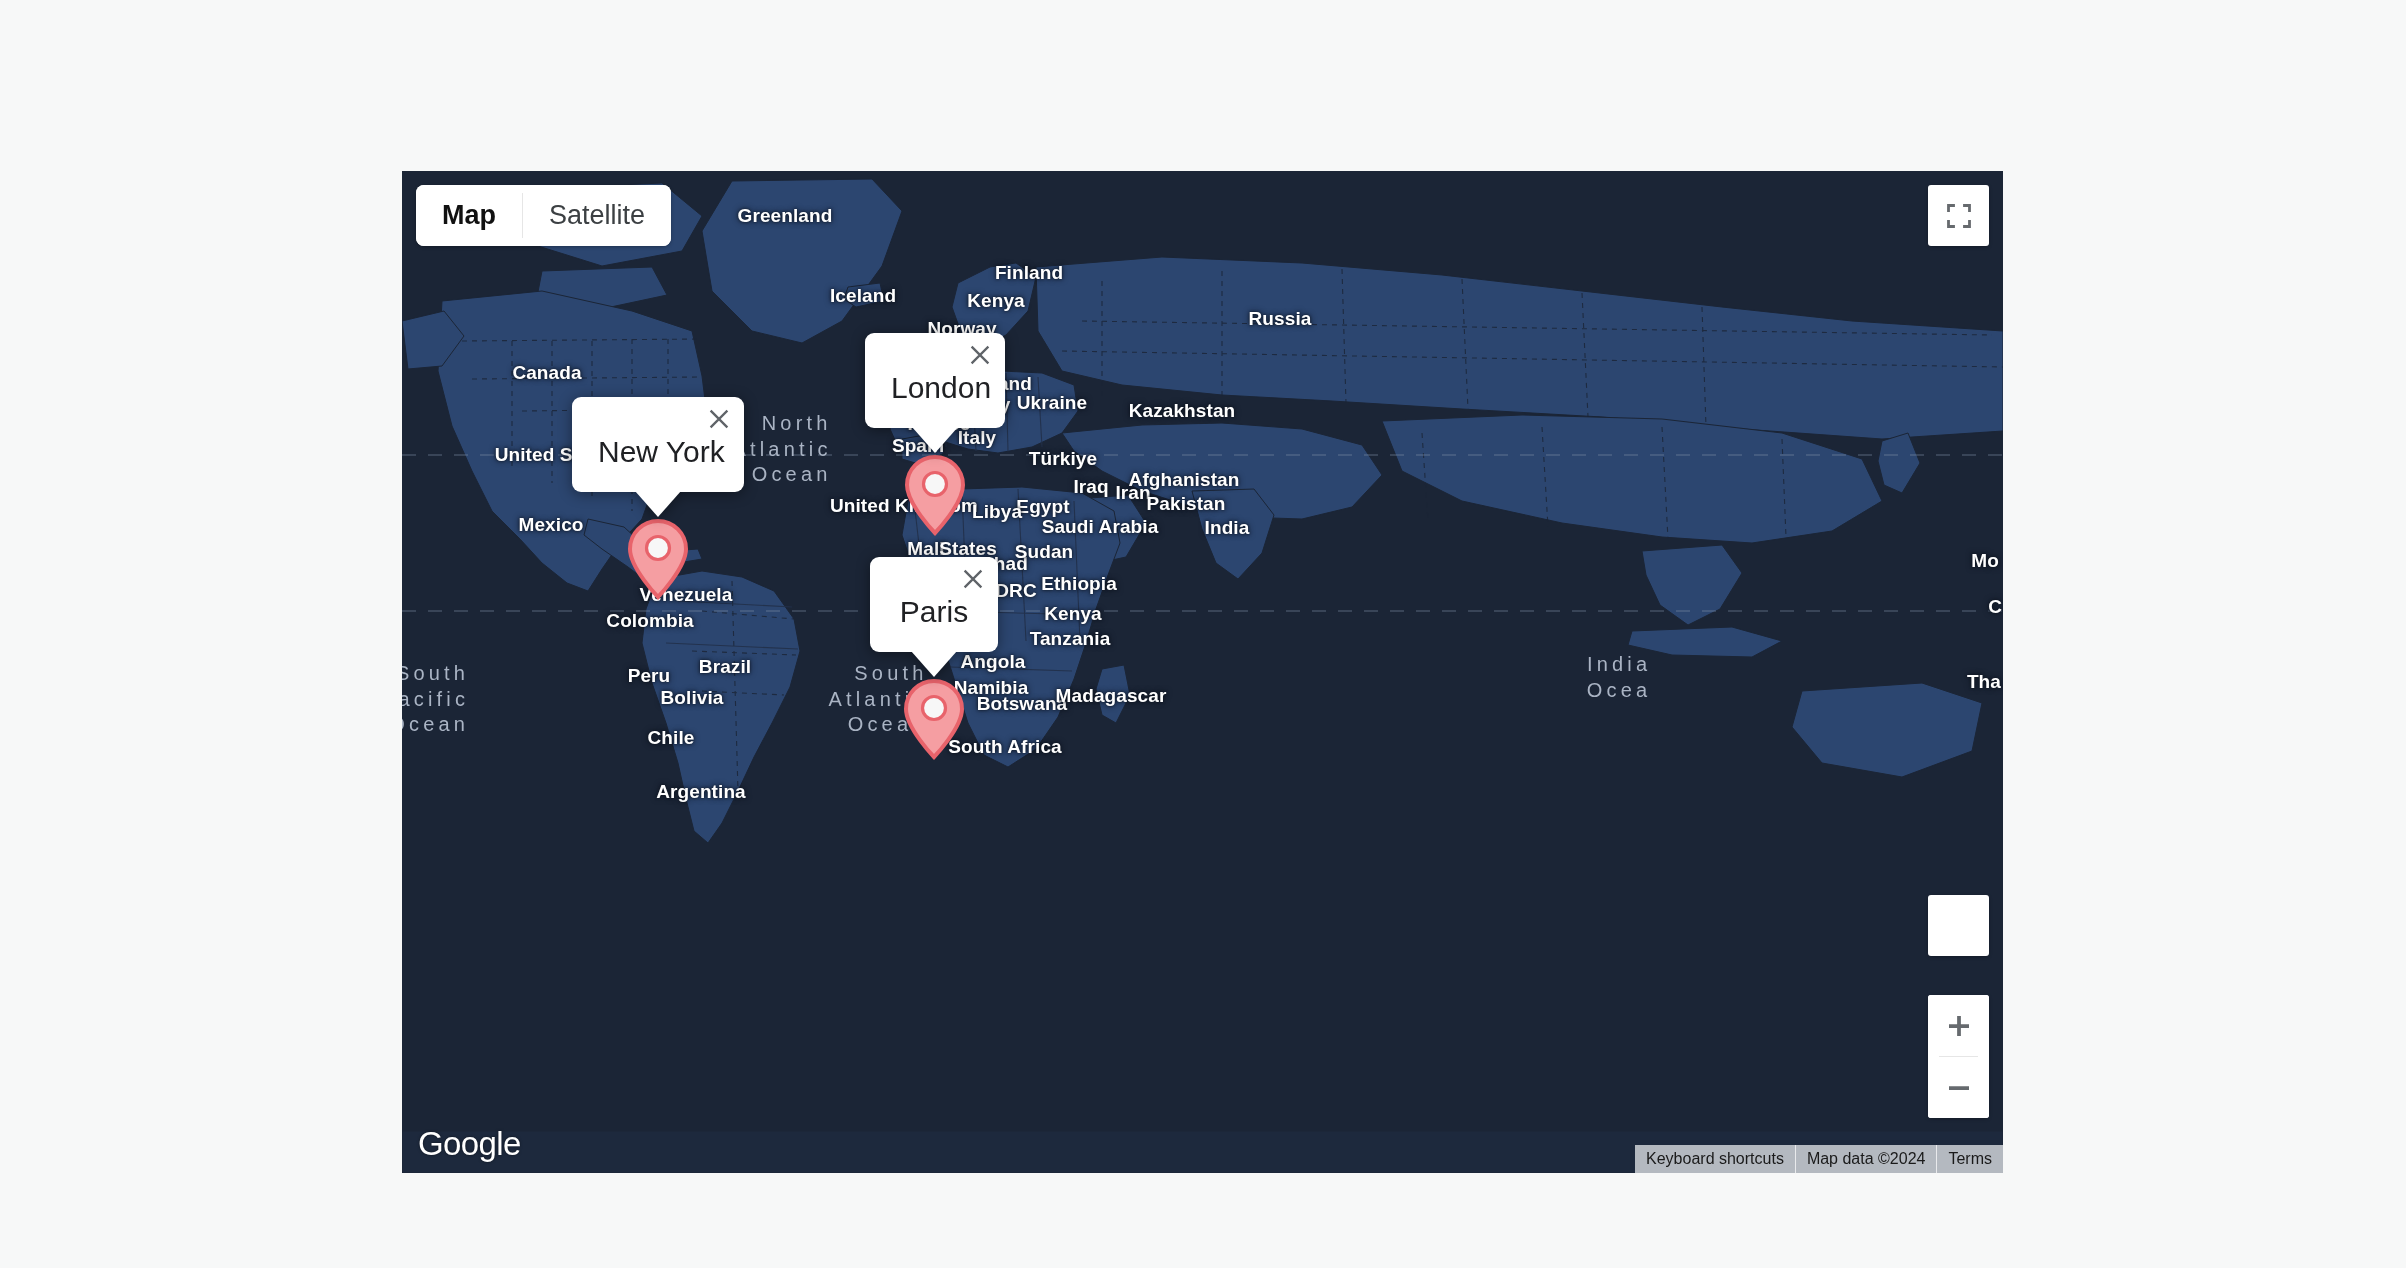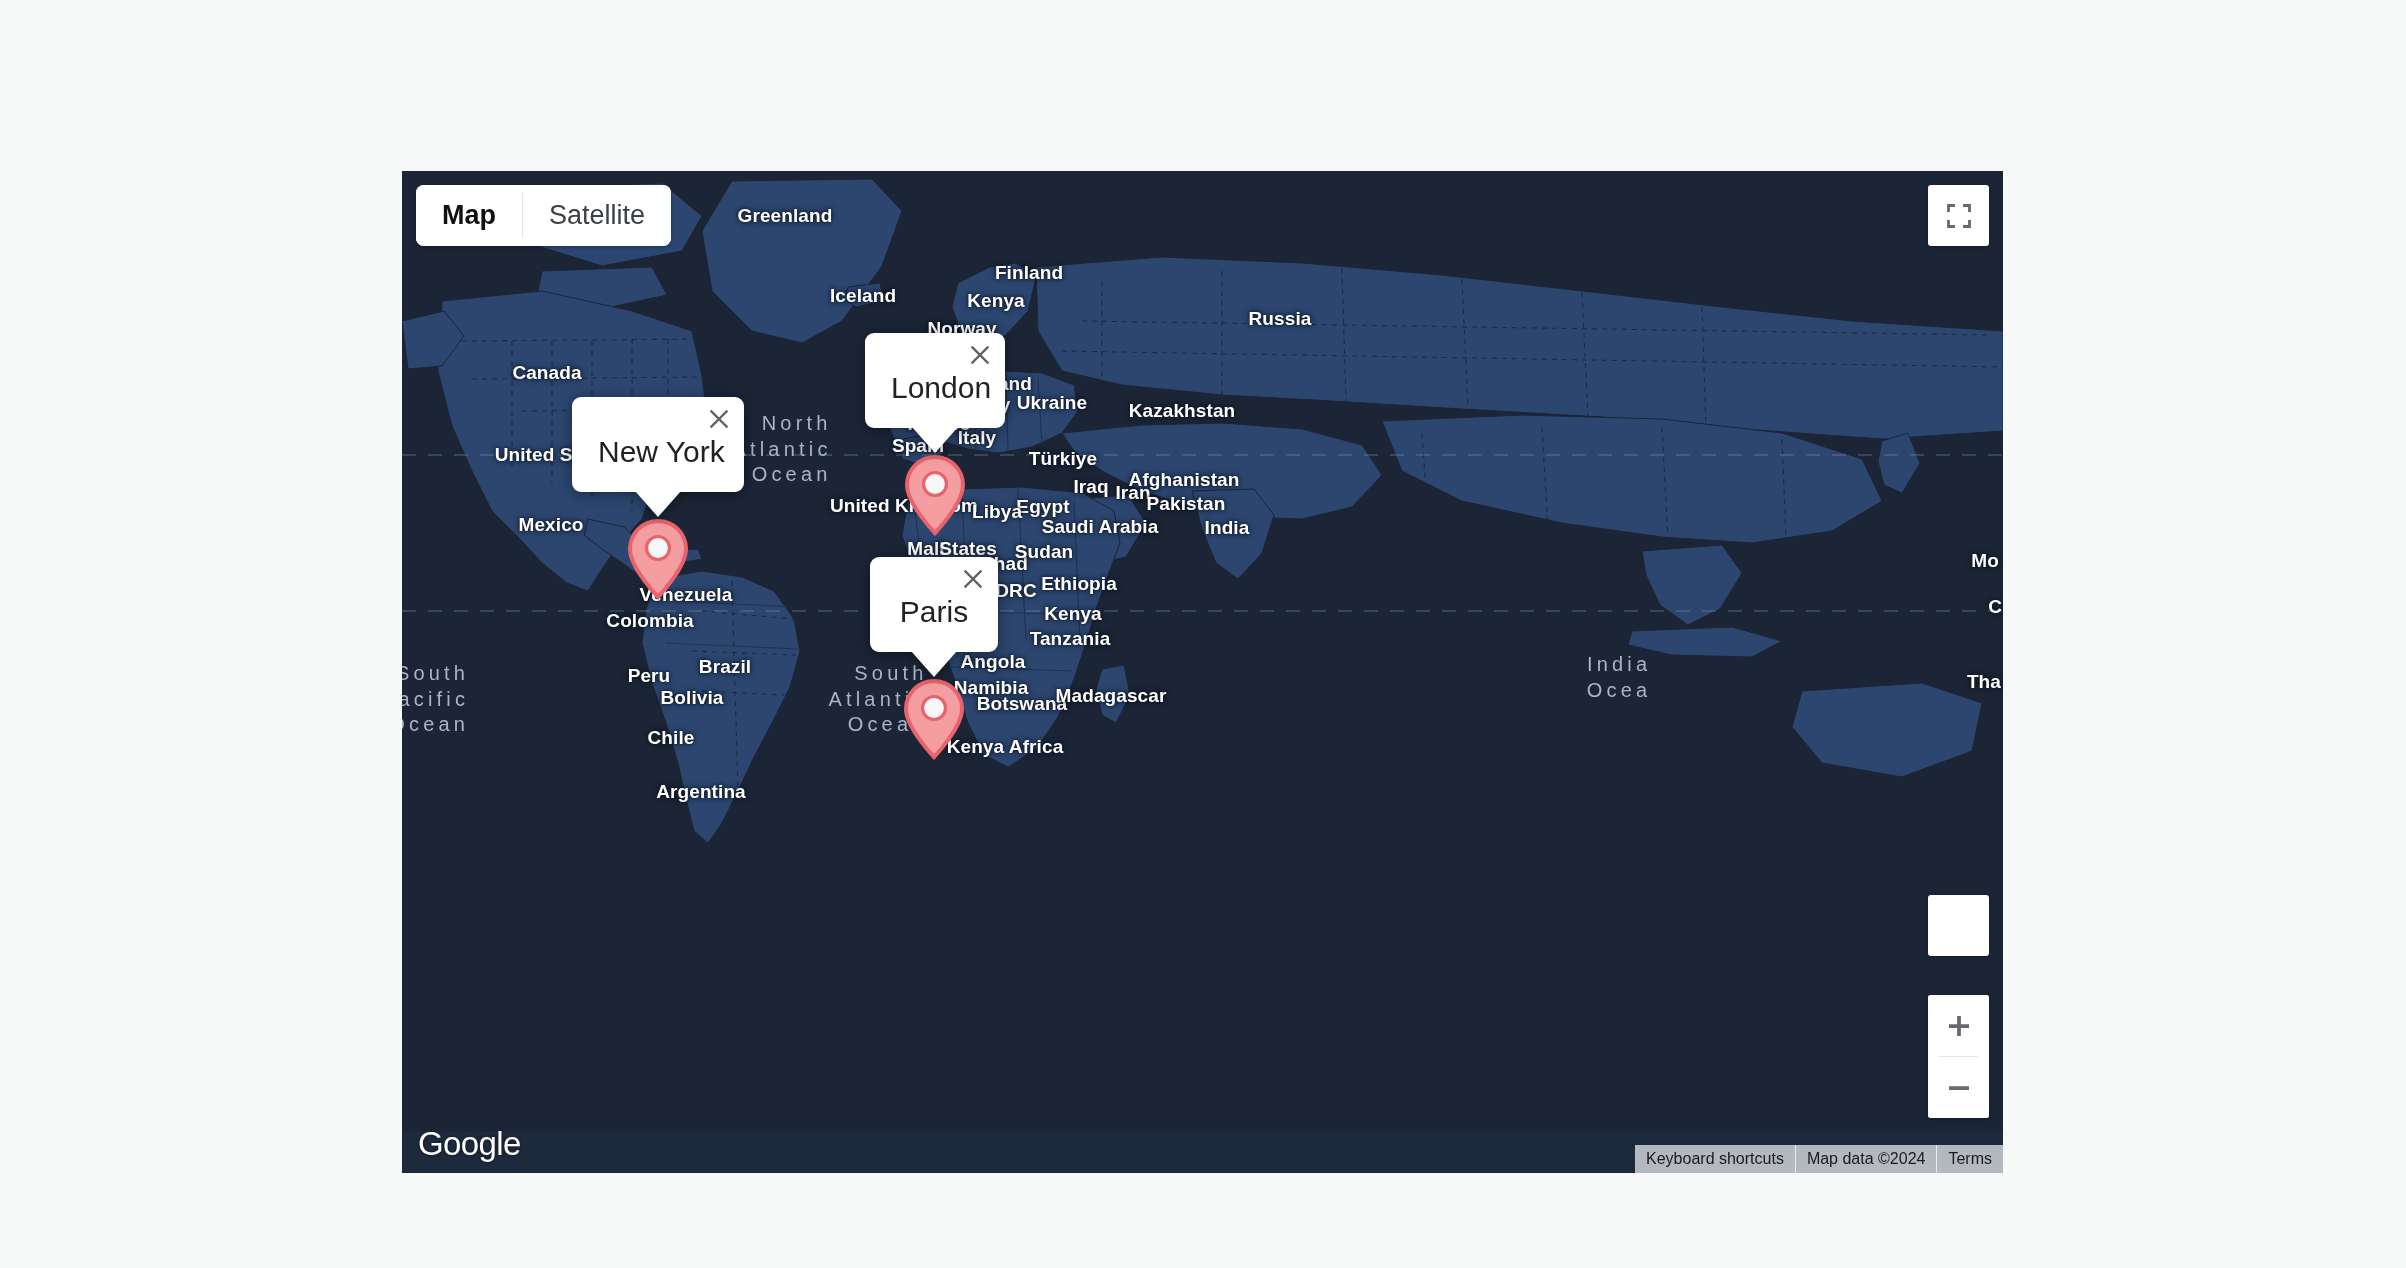--- a/index.html
+++ b/index.html
@@ -406,21 +406,21 @@
         <div class="maplabel" style="left:642px;top:381px">Sudan</div>
         <div class="maplabel" style="left:560px;top:409px">Nigeria</div>
         <div class="maplabel" style="left:677px;top:413px">Ethiopia</div>
         <div class="maplabel" style="left:671px;top:443px">Kenya</div>
         <div class="maplabel" style="left:614px;top:420px">DRC</div>
         <div class="maplabel" style="left:668px;top:468px">Tanzania</div>
         <div class="maplabel" style="left:591px;top:491px">Angola</div>
         <div class="maplabel" style="left:589px;top:517px">Namibia</div>
         <div class="maplabel" style="left:620px;top:533px">Botswana</div>
         <div class="maplabel" style="left:709px;top:525px">Madagascar</div>
-        <div class="maplabel" style="left:603px;top:576px">Kenya Africa</div>
+        <div class="maplabel" style="left:603px;top:576px">South Africa</div>
         <div class="maplabel" style="left:284px;top:424px">Venezuela</div>
         <div class="maplabel" style="left:248px;top:450px">Colombia</div>
         <div class="maplabel" style="left:247px;top:505px">Peru</div>
         <div class="maplabel" style="left:323px;top:496px">Brazil</div>
         <div class="maplabel" style="left:290px;top:527px">Bolivia</div>
         <div class="maplabel" style="left:269px;top:567px">Chile</div>
         <div class="maplabel" style="left:299px;top:621px">Argentina</div>
       </div>
 
       <div>

